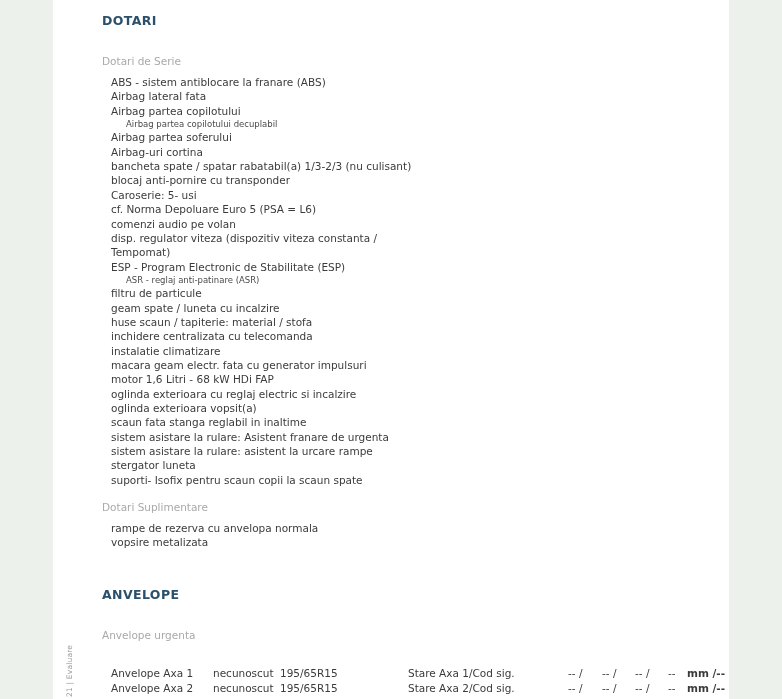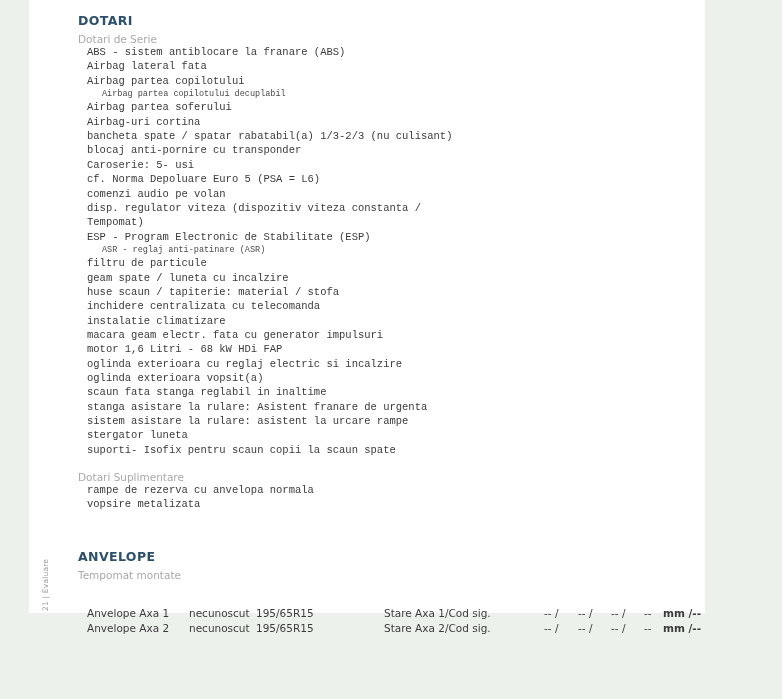--- a/index.html
+++ b/index.html
@@ -5,47 +5,47 @@
   * { margin:0; padding:0; box-sizing:border-box; }
   html,body { width:782px; height:699px; }
   body {
     background:#edf1ec;
     font-family:"DejaVu Sans", sans-serif;
     overflow:hidden;
     position:relative;
   }
   .page {
     position:absolute;
-    left:29px; top:0;
-    width:676px; height:613px;
+    left:53px; top:0;
+    width:676px; height:699px;
     background:#ffffff;
   }
   .side-label {
     position:absolute;
     left:21px; bottom:2px;
     transform:rotate(-90deg);
     transform-origin:left bottom;
     font-size:7.5px;
     color:#9b9b9b;
     letter-spacing:0.2px;
     white-space:nowrap;
   }
   .content { padding:13px 0 0 49px; }
   .h1 {
     font-size:12.5px;
     font-weight:bold;
     color:#2b506b;
     letter-spacing:0.4px;
   }
   .sub-label {
-    margin-top:5px;
+    margin-top:27px;
     font-size:10.5px;
     color:#a9a9a9;
   }
-  .item-list { margin-top:0; margin-left:9px;font-family:Liberation Mono, monospace; }
+  .item-list { margin-top:8px; margin-left:9px; }
   .item {
     font-size:10.5px;
     color:#3b3b3b;
     line-height:14.35px;
     white-space:pre-line;
   }
   .item.small {
     font-size:8.5px;
     color:#4a4a4a;
     line-height:12.4px;
@@ -103,36 +103,36 @@
         <div class="item">filtru de particule</div>
         <div class="item">geam spate / luneta cu incalzire</div>
         <div class="item">huse scaun / tapiterie: material / stofa</div>
         <div class="item">inchidere centralizata cu telecomanda</div>
         <div class="item">instalatie climatizare</div>
         <div class="item">macara geam electr. fata cu generator impulsuri</div>
         <div class="item">motor 1,6 Litri - 68 kW HDi FAP</div>
         <div class="item">oglinda exterioara cu reglaj electric si incalzire</div>
         <div class="item">oglinda exterioara vopsit(a)</div>
         <div class="item">scaun fata stanga reglabil in inaltime</div>
-        <div class="item">stanga asistare la rulare: Asistent franare de urgenta</div>
+        <div class="item">sistem asistare la rulare: Asistent franare de urgenta</div>
         <div class="item">sistem asistare la rulare: asistent la urcare rampe</div>
         <div class="item">stergator luneta</div>
         <div class="item">suporti- Isofix pentru scaun copii la scaun spate</div>
       </div>
 
     <div class="sub-label suplimentare-label">Dotari Suplimentare</div>
 
     <div class="item-list">
         <div class="item">rampe de rezerva cu anvelopa normala</div>
         <div class="item">vopsire metalizata</div>
       </div>
 
     <div class="h1 anvelope-title">ANVELOPE</div>
 
-    <div class="sub-label">Tempomat montate</div>
+    <div class="sub-label">Anvelope urgenta</div>
 
     <div class="tire-table">
         <div class="tire-row">
     <span class="c-axle">Anvelope Axa 1</span>
     <span class="c-brand">necunoscut</span>
     <span class="c-size">195/65R15</span>
     <span class="c-stare">Stare Axa 1/Cod sig.</span>
     <span class="c-v1">-- /</span>
     <span class="c-v2">-- /</span>
     <span class="c-v3">-- /</span>

